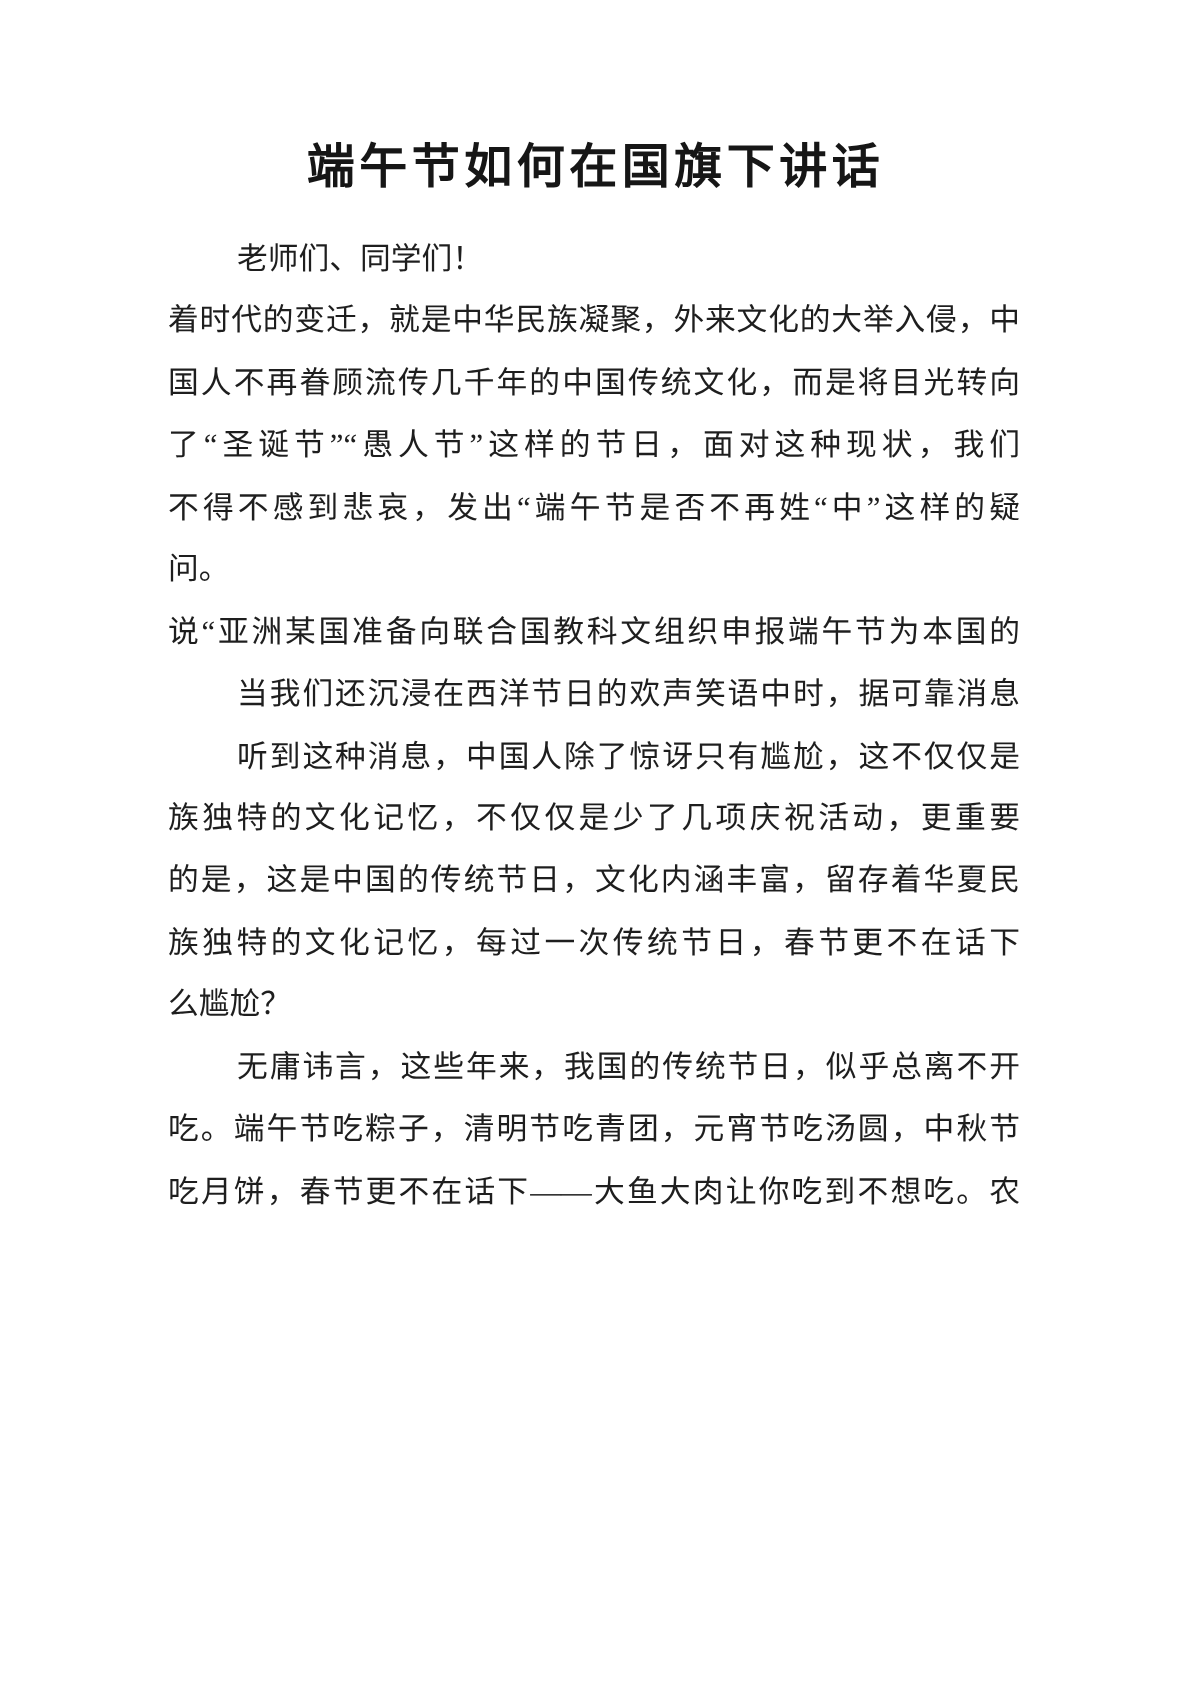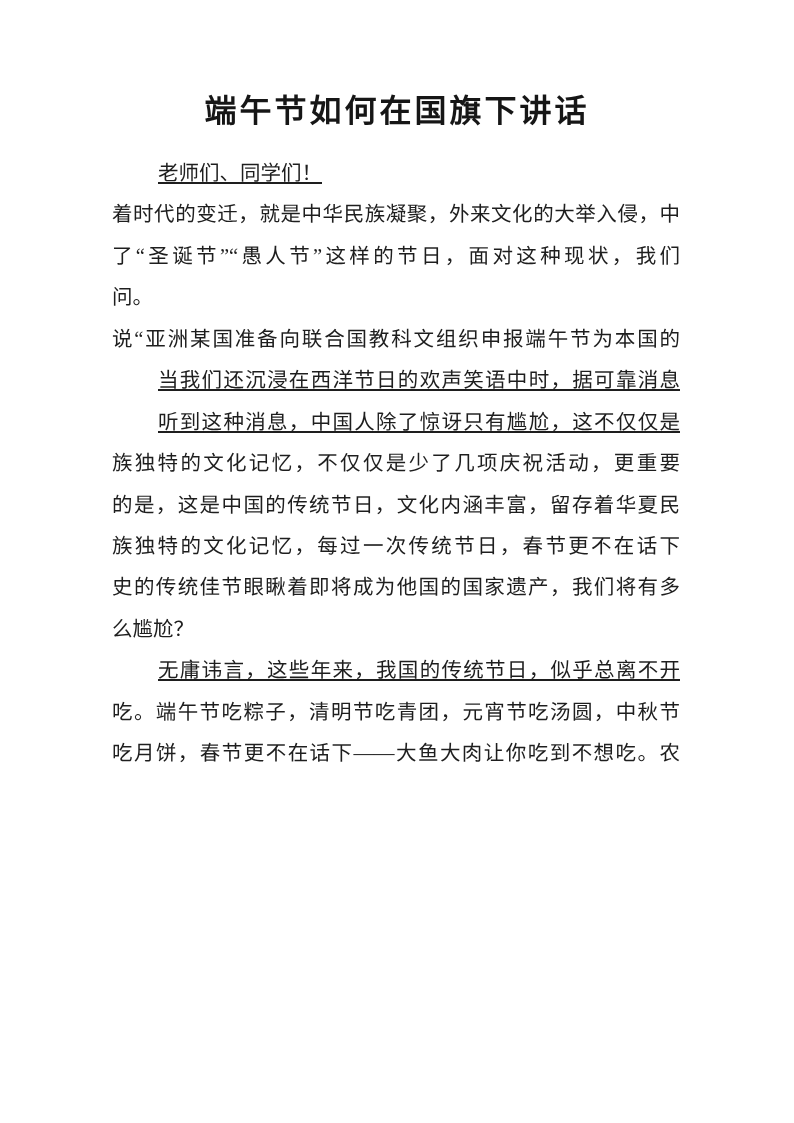--- a/index.html
+++ b/index.html
@@ -41,45 +41,45 @@
     height: 41.45px;
     line-height: 41.45px;
     font-size: 20.5px;
     text-align: justify;
     text-align-last: justify;
     overflow: hidden;
     white-space: normal;
   }
   .line.first {
     text-indent: 46px;
-    text-decoration: underline;
   }
   .line.last {
     text-align: left;
     text-align-last: left;
   }
 </style>
 </head>
 <body>
 
 <div class="page">
 
   <div class="doc-title">端午节如何在国旗下讲话</div>
 
   <div class="doc-body">
     <div class="line first last">老师们、同学们！</div>
     <div class="line">着时代的变迁，就是中华民族凝聚，外来文化的大举入侵，中</div>
+    <div class="line">国人不再眷顾流传几千年的中国传统文化，而是将目光转向</div>
     <div class="line">了“圣诞节”“愚人节”这样的节日，面对这种现状，我们</div>
+    <div class="line">不得不感到悲哀，发出“端午节是否不再姓“中”这样的疑</div>
     <div class="line last">问。</div>
     <div class="line">说“亚洲某国准备向联合国教科文组织申报端午节为本国的</div>
     <div class="line first">当我们还沉浸在西洋节日的欢声笑语中时，据可靠消息</div>
     <div class="line first">听到这种消息，中国人除了惊讶只有尴尬，这不仅仅是</div>
     <div class="line">族独特的文化记忆，不仅仅是少了几项庆祝活动，更重要</div>
     <div class="line">的是，这是中国的传统节日，文化内涵丰富，留存着华夏民</div>
     <div class="line">族独特的文化记忆，每过一次传统节日，春节更不在话下</div>
-    <div class="line">史的传统佳节眼瞅着即将成为他国的国家遗产，我们将有多</div>
     <div class="line last">么尴尬？</div>
     <div class="line first">无庸讳言，这些年来，我国的传统节日，似乎总离不开</div>
     <div class="line">吃。端午节吃粽子，清明节吃青团，元宵节吃汤圆，中秋节</div>
     <div class="line">吃月饼，春节更不在话下——大鱼大肉让你吃到不想吃。农</div>
   </div>
 
 </div>
 
 </body></html>

